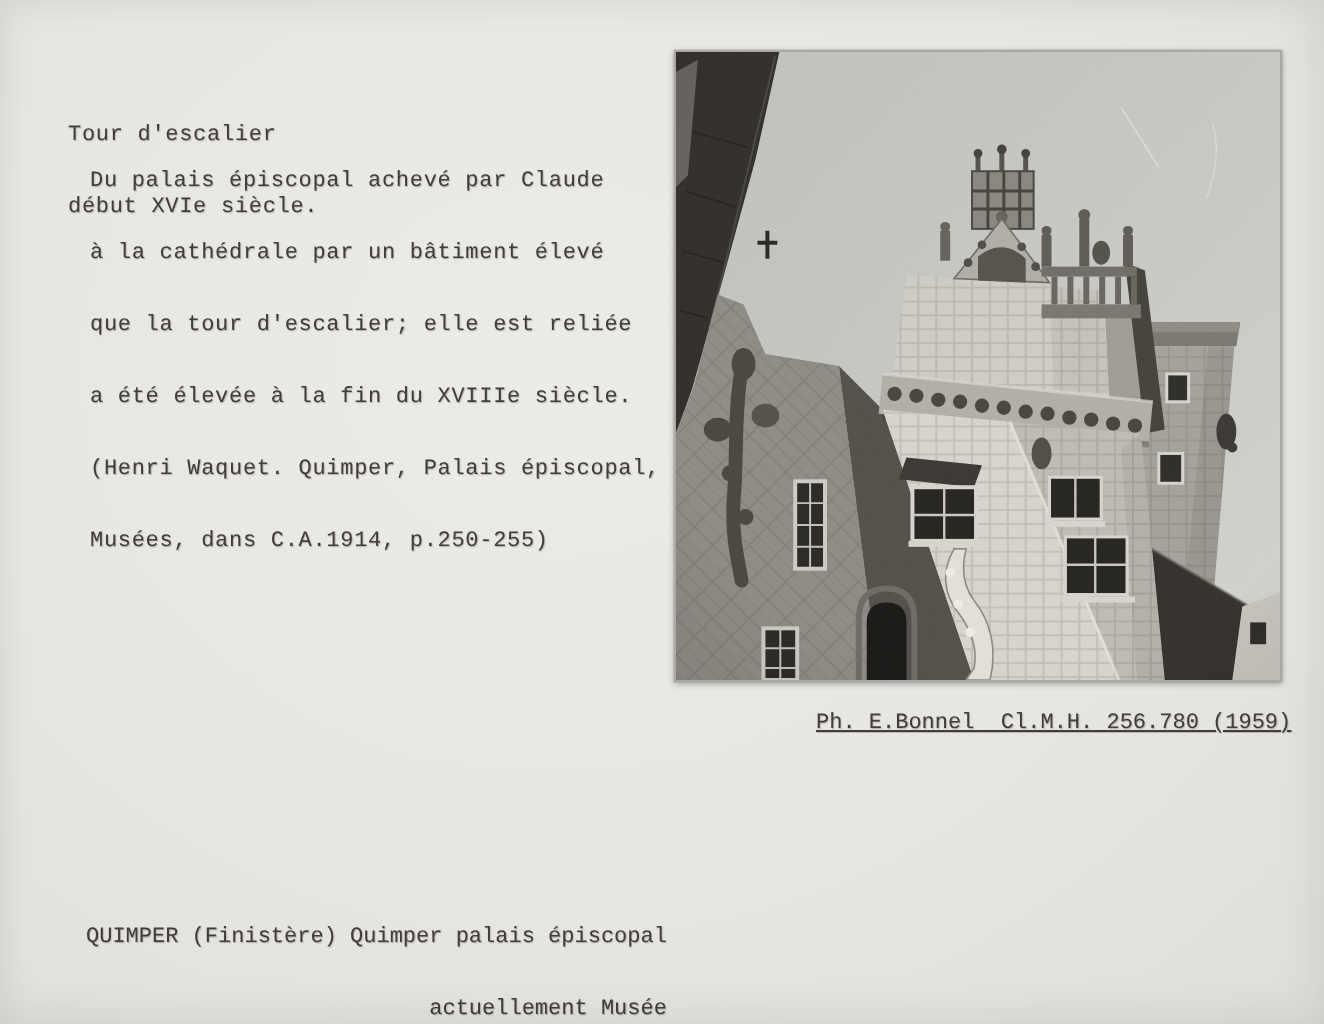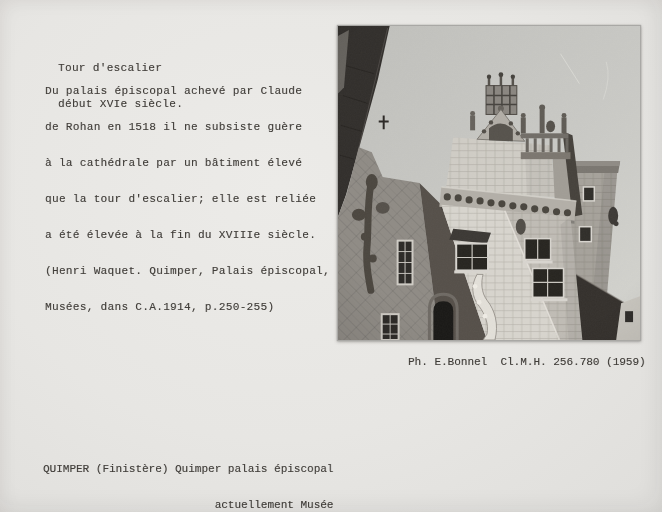--- a/index.html
+++ b/index.html
@@ -15,23 +15,23 @@
   }
   .typed{
     position:absolute;
     font-size:11px;
     line-height:12px;
     color:#413e3a;
     letter-spacing:0.35px;
     white-space:pre;
     text-shadow:0.4px 0.4px 0.6px rgba(65,62,58,0.35);
   }
-  .title{left:58px;top:38px;}
+  .title{left:34px;top:38px;}
   .desc{left:45px;top:61px;}
-  .credit{left:408px;top:356px;letter-spacing:0;}
+  .credit{left:408px;top:356px;letter-spacing:0;text-decoration:underline;}
   .location{left:43px;top:439px;letter-spacing:0;}
   .location .indent{padding-left:32px;text-align:right;}
   .photo{
     position:absolute;left:337px;top:25px;width:304px;height:316px;margin:0;
     background:#c6c6c2;
     box-sizing:border-box;
     border:1px solid #a9a8a5;
     box-shadow:0 1px 3px rgba(55,53,50,0.35), 0 0 1px rgba(55,53,50,0.3);
   }
   .photo svg{display:block;width:100%;height:100%;}
@@ -39,21 +39,20 @@
 </head>
 <body>
 
 <div class="typed title">
   <div>Tour d'escalier</div>
   <div>début XVIe siècle.</div>
 </div>
 
 <div class="typed desc">
   <div>Du palais épiscopal achevé par Claude</div>
-  <div>de Rohan en 1518 il ne subsiste guère</div>
   <div>à la cathédrale par un bâtiment élevé</div>
   <div>que la tour d'escalier; elle est reliée</div>
   <div>a été élevée à la fin du XVIIIe siècle.</div>
   <div>(Henri Waquet. Quimper, Palais épiscopal,</div>
   <div>Musées, dans C.A.1914, p.250-255)</div>
 </div>
 
 <figure class="photo" role="img" aria-label="Vue en contre-plongée de la tour d'escalier octogonale du palais épiscopal de Quimper">
 <svg viewBox="0 0 304 316" preserveAspectRatio="none">
   <defs>

